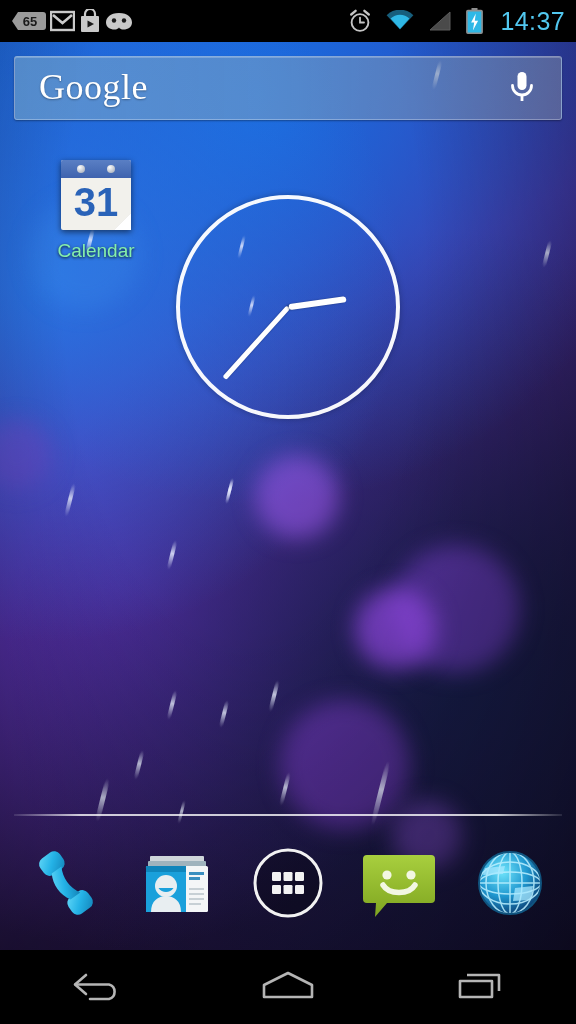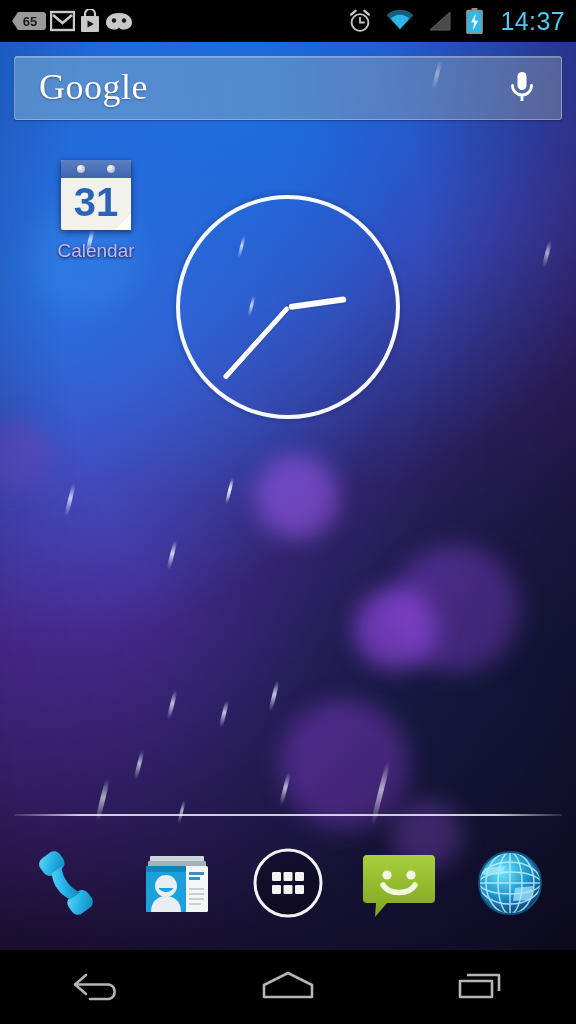--- a/index.html
+++ b/index.html
@@ -34,21 +34,21 @@
     border:1px solid rgba(255,255,255,0.30);
     background:linear-gradient(to right, rgba(116,165,205,0.62) 0%, rgba(123,160,196,0.58) 45%, rgba(128,140,165,0.52) 100%);
     box-shadow:0 1px 2px rgba(0,0,0,0.35), inset 0 1px 0 rgba(255,255,255,0.22);}
   #google-word{position:absolute;left:24px;top:50%;transform:translateY(-52%);
     font-family:"Liberation Serif","DejaVu Serif",serif;font-size:36px;color:#ffffff;
     letter-spacing:0.5px;text-shadow:0 1px 2px rgba(0,0,0,0.35);}
   #mic-btn{position:absolute;right:22px;top:50%;transform:translateY(-50%);width:34px;height:40px;}
 
   
   .shortcut{position:absolute;width:120px;text-align:center;z-index:20;}
-  .shortcut .label{margin-top:6px;font-size:19px;color:#c4b5fd;text-shadow:0 1px 3px rgba(0,0,0,0.85);}
+  .shortcut .label{margin-top:6px;font-size:19px;color:#86efac;text-shadow:0 1px 3px rgba(0,0,0,0.85);}
   #sc-calendar{left:36px;top:158px;}
   #sc-clock{left:420px;top:158px;}
   .icon-box{width:74px;height:74px;margin:0 auto;position:relative;border-radius:26px;}
 
   
   .cal{width:70px;height:70px;position:relative;margin:2px auto 0;
        filter:drop-shadow(0 2px 3px rgba(0,0,0,0.55));}
   .cal-body{position:absolute;left:0;top:0;width:70px;height:70px;background:#f2f1ec;border-radius:2px;}
   .cal-head{position:absolute;left:0;top:0;width:70px;height:18px;
        background:linear-gradient(to bottom,#5a7fc4,#3f63ae);border-radius:2px 2px 0 0;}

